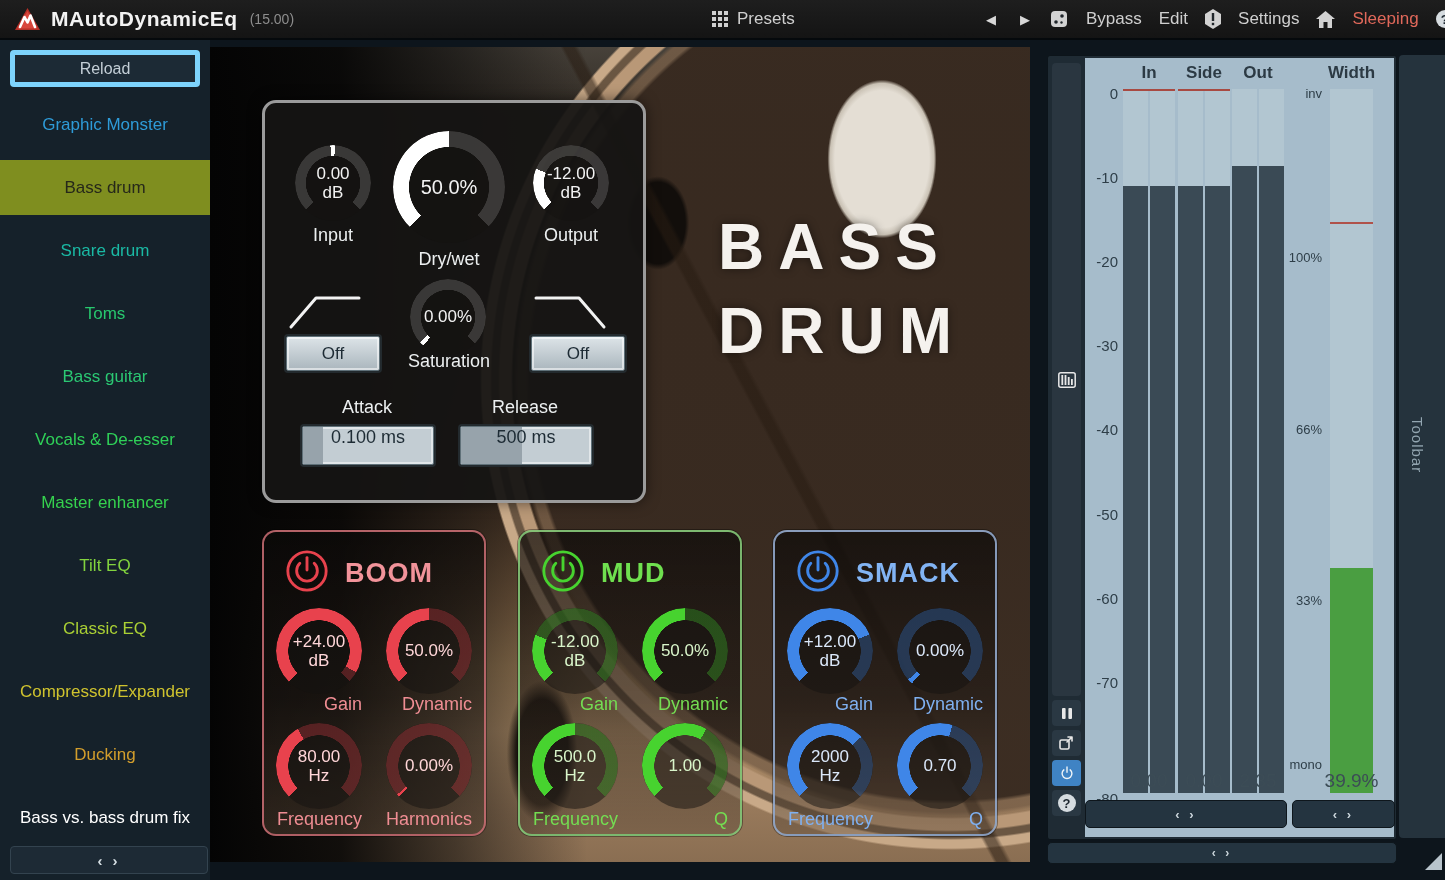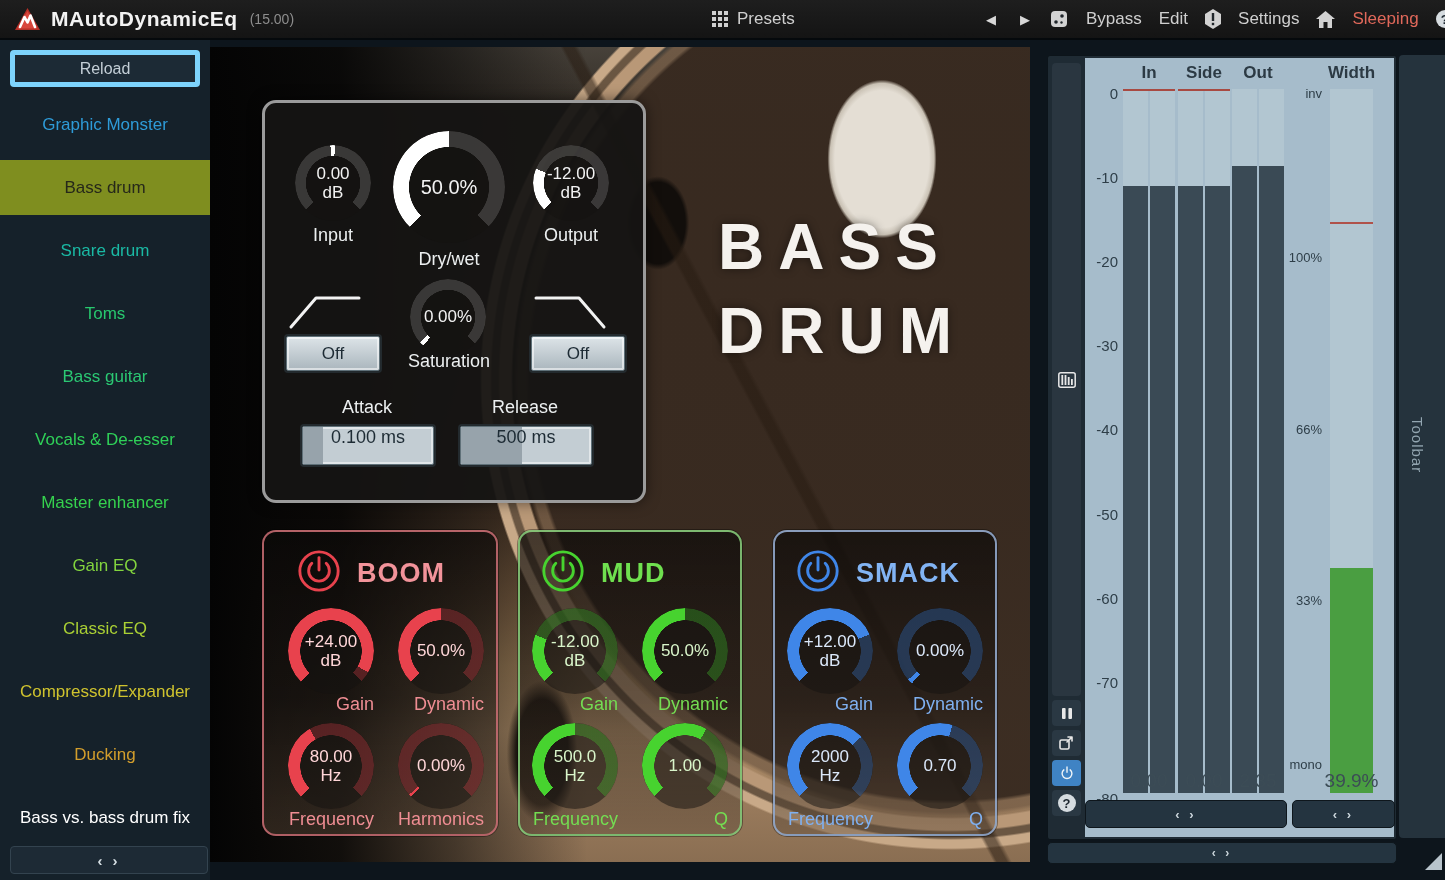--- a/index.html
+++ b/index.html
@@ -189,21 +189,21 @@
 
 <div class="sidebar">
   <div class="reload-btn">Reload</div>
   <div class="side-item" style="color: rgb(46, 155, 216);">Graphic Monster</div>
   <div class="side-item selected" style="color: rgb(38, 40, 26); --selbg: #7f8e1f;">Bass drum</div>
   <div class="side-item" style="color: rgb(26, 185, 164);">Snare drum</div>
   <div class="side-item" style="color: rgb(39, 200, 110);">Toms</div>
   <div class="side-item" style="color: rgb(43, 200, 115);">Bass guitar</div>
   <div class="side-item" style="color: rgb(47, 208, 88);">Vocals &amp; De-esser</div>
   <div class="side-item" style="color: rgb(53, 209, 78);">Master enhancer</div>
-  <div class="side-item" style="color: rgb(130, 212, 62);">Gain EQ</div>
+  <div class="side-item" style="color: rgb(130, 212, 62);">Tilt EQ</div>
   <div class="side-item" style="color: rgb(170, 208, 52);">Classic EQ</div>
   <div class="side-item" style="color: rgb(207, 195, 46);">Compressor/Expander</div>
   <div class="side-item" style="color: rgb(211, 158, 44);">Ducking</div>
   <div class="side-item" style="color: #ffffff;">Bass vs. bass drum fix</div>
   <div class="side-scroller">‹ ›</div>
 </div>
 
 <div class="stage">
   <div class="stage-title">
     <div>BASS</div>
@@ -266,21 +266,21 @@
     <div class="slider" style="left:37px;top:323px;">
       <div class="slider-fill" style="--fill: 15;"></div>
       <span class="slider-val">0.100 ms</span>
     </div>
     <div class="slider" style="left:195px;top:323px;">
       <div class="slider-fill" style="--fill: 47;"></div>
       <span class="slider-val">500 ms</span>
     </div>
   </div>
 
-  <div class="band" style="left: 52px; padding-left: 12px; --frame: rgba(205,110,118,0.85);">
+  <div class="band" style="left: 52px; --frame: rgba(205,110,118,0.85);">
     <div class="band-head">
       <span style="color: rgb(232, 66, 77);">
         <svg width="46" height="46" viewBox="0 0 48 48">
             <circle cx="24" cy="24" r="20" fill="none" stroke="currentColor" stroke-width="3"></circle>
             <path d="M 16.5 16 A 10.8 10.8 0 1 0 31.5 16" fill="none" stroke="currentColor" stroke-width="3" stroke-linecap="round"></path>
             <line x1="24" y1="10" x2="24" y2="23" stroke="currentColor" stroke-width="3" stroke-linecap="round"></line>
           </svg>
       </span>
       <span class="band-title" style="color: rgb(242, 147, 154);">BOOM</span>
     </div>

